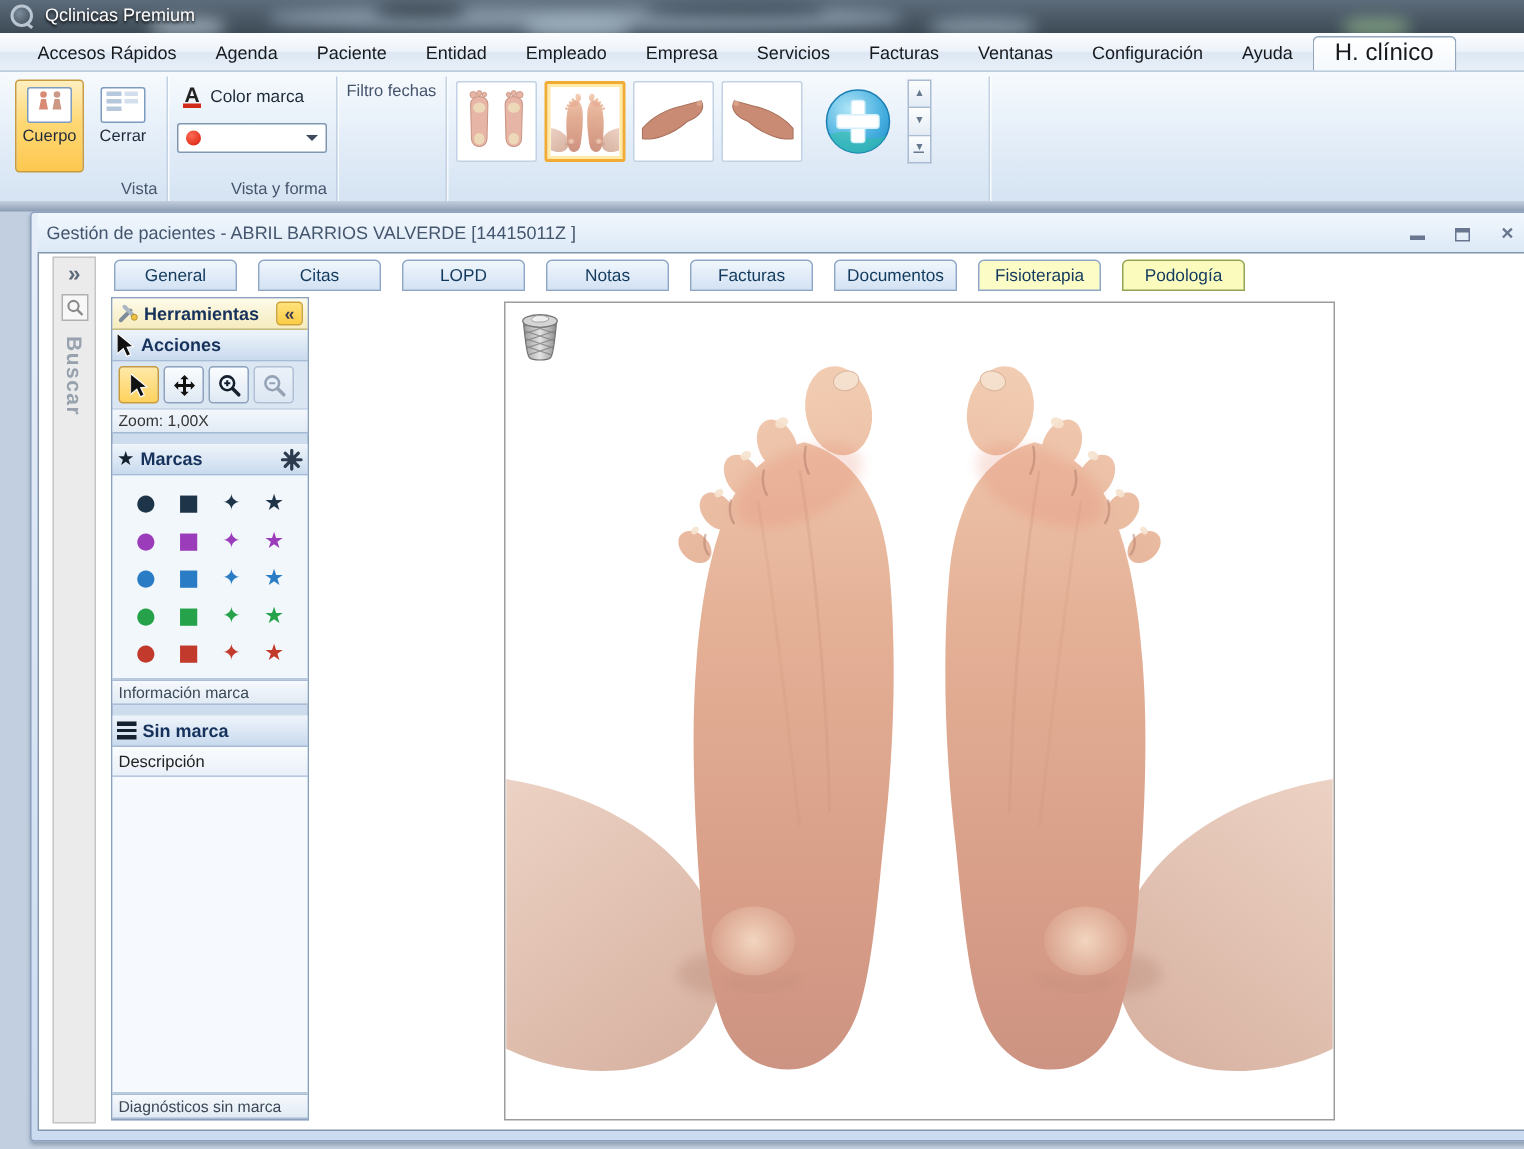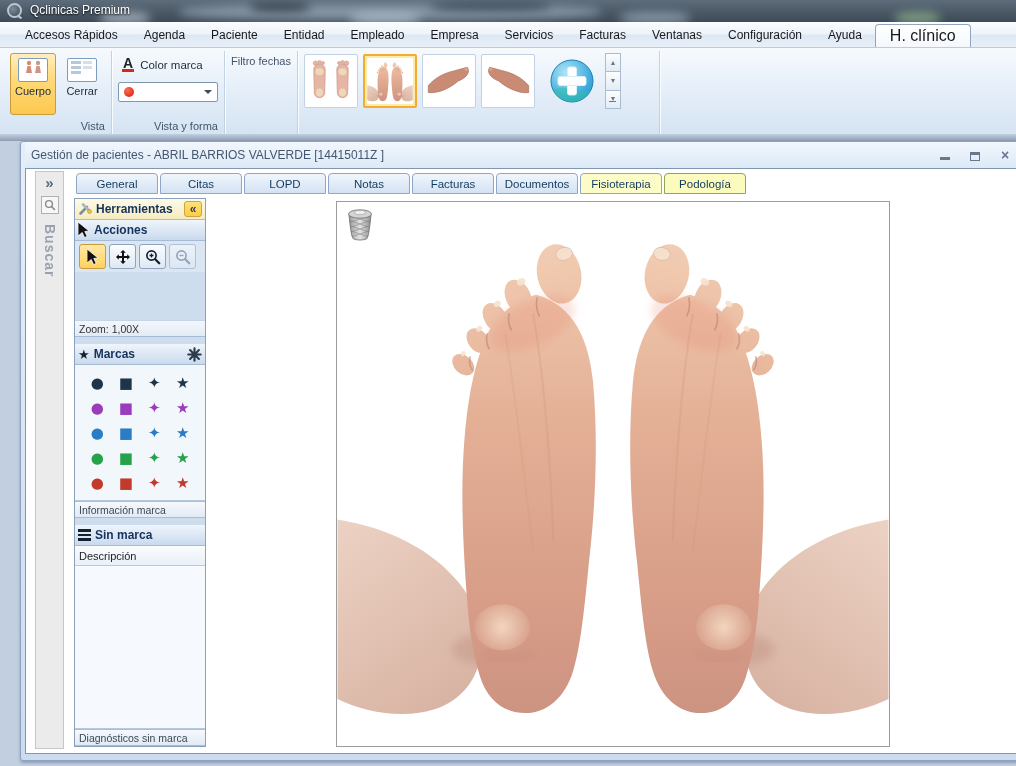--- a/index.html
+++ b/index.html
@@ -78,42 +78,42 @@
 
   
   .rail { position:absolute; left:9px; top:2px; width:29px; height:578px; background:#ebebeb;
     border:1px solid #c6c6c6; display:flex; flex-direction:column; align-items:center; padding-top:4px; }
   .rail-expand { color:#5c6a7a; font-size:15px; font-weight:bold; line-height:14px; }
   .rail-search { width:18px; height:18px; border:1px solid #b0b0b0; background:#f7f7f7; margin-top:6px;
     display:flex; align-items:center; justify-content:center; }
   .rail-label { margin-top:10px; writing-mode:vertical-rl; font-size:14px; font-weight:bold; color:#97a2ae; letter-spacing:1px; }
 
   
-  .tabs-row { position:absolute; left:50px; top:4px; display:flex; gap:2px; }
+  .tabs-row { position:absolute; left:50px; top:4px; display:flex; gap:14px; }
   .tab { width:82px; height:21px; background:linear-gradient(#f0f6fc,#d3e2f3); border:1px solid #8fa7c7;
     border-radius:4px 4px 0 0; font-size:11.5px; color:#123a5e; display:flex; align-items:center; justify-content:center; }
   .tab.yellow { background:#fcfcc6; }
   .tab.active { background:#fbfbbe; border-color:#93a554; }
 
   
   .tools { position:absolute; left:48px; top:29px; width:132px; height:549px;
     background:#cddded; border:1px solid #8aa0bd; display:flex; flex-direction:column; }
   .sec-head { height:21px; display:flex; align-items:center; gap:4px; padding:0 3px;
     background:linear-gradient(#eff5fb,#c9daee); border-bottom:1px solid #a5bad4; font-size:12px; font-weight:bold; color:#16325c; }
   .tools-head { background:linear-gradient(#fdfae9,#f6ecbe); border-bottom:1px solid #c8bb79; }
   .collapse-btn { margin-left:auto; width:18px; height:16px; background:linear-gradient(#ffe27a,#fccc45);
     border:1px solid #cda43e; border-radius:3px; font-size:12px; font-weight:bold; color:#3c3c50;
     display:flex; align-items:center; justify-content:center; }
   .act-buttons { display:flex; gap:3px; padding:3px 4px; background:#dbe6f3; }
   .tool-btn { width:27px; height:25px; border:1px solid #8fa3bd; border-radius:3px;
     background:linear-gradient(#fafcfe,#dfe9f4); display:flex; align-items:center; justify-content:center; }
   .tool-btn.sel { background:linear-gradient(#ffe9a8,#ffd25e); border-color:#c79b3e; }
   .tool-btn.dis { opacity:.55; }
   .zoom-bar { height:17px; background:linear-gradient(#f3f7fc,#e2ebf5); border-top:1px solid #c5d4e6;
-    border-bottom:1px solid #a5bad4; font-size:10.5px; color:#333; display:flex; align-items:center; padding-left:4px;margin-top:48px; }
+    border-bottom:1px solid #a5bad4; font-size:10.5px; color:#333; display:flex; align-items:center; padding-left:4px; }
   .panel-gap { height:7px; }
   .marks-grid { display:grid; grid-template-columns:repeat(4,1fr); background:#f2f7fc; padding:5px 8px;
     border-bottom:1px solid #b7c9de; }
   .mark-cell { height:25px; display:flex; align-items:center; justify-content:center;
     font-family:"DejaVu Sans", sans-serif; font-size:15px; cursor:default; }
   .bar-strip { height:17px; background:linear-gradient(#f6f9fd,#e1eaf4); border:1px solid #aabdd4;
     border-left:none; border-right:none; font-size:10.5px; color:#3c4856; display:flex; align-items:center; padding-left:4px; }
   .hamb { display:inline-block; width:13px; }
   .hamb i { display:block; height:2.5px; background:#14212e; margin:2px 0; }
   .col-head { height:20px; background:linear-gradient(#fafcfe,#e9f0f8); border-bottom:1px solid #b7c9de;

